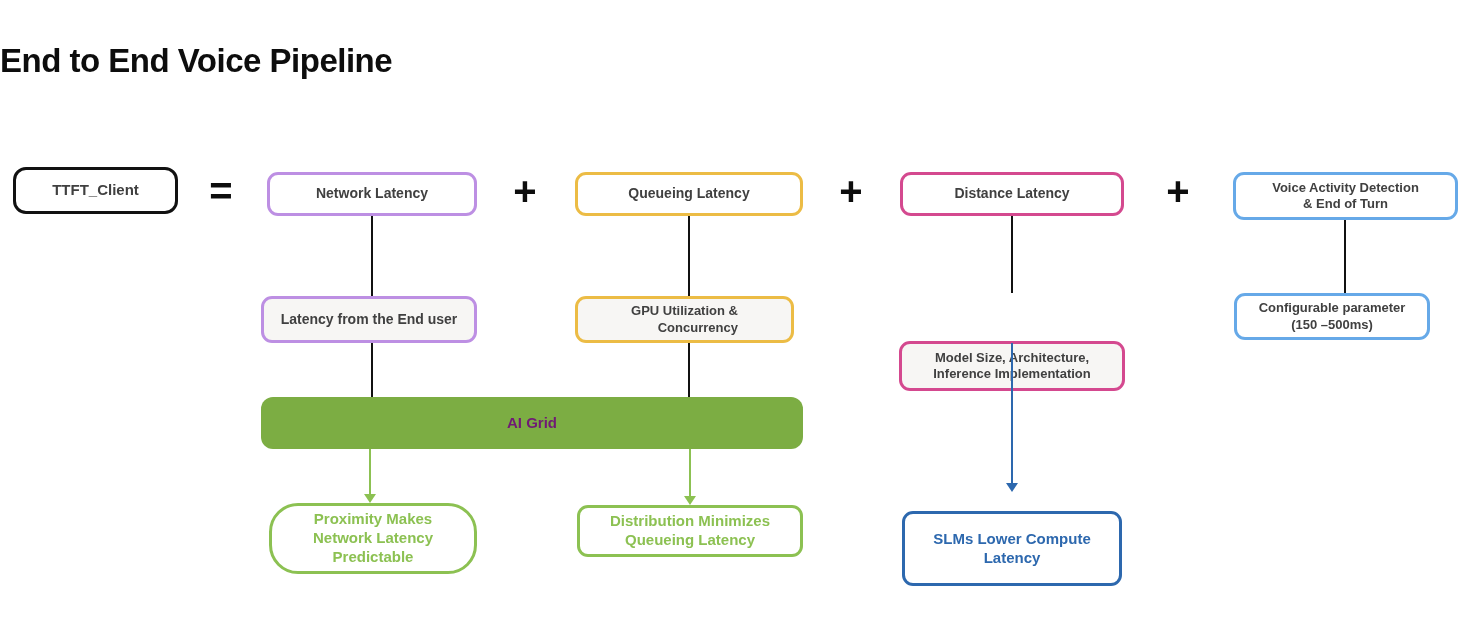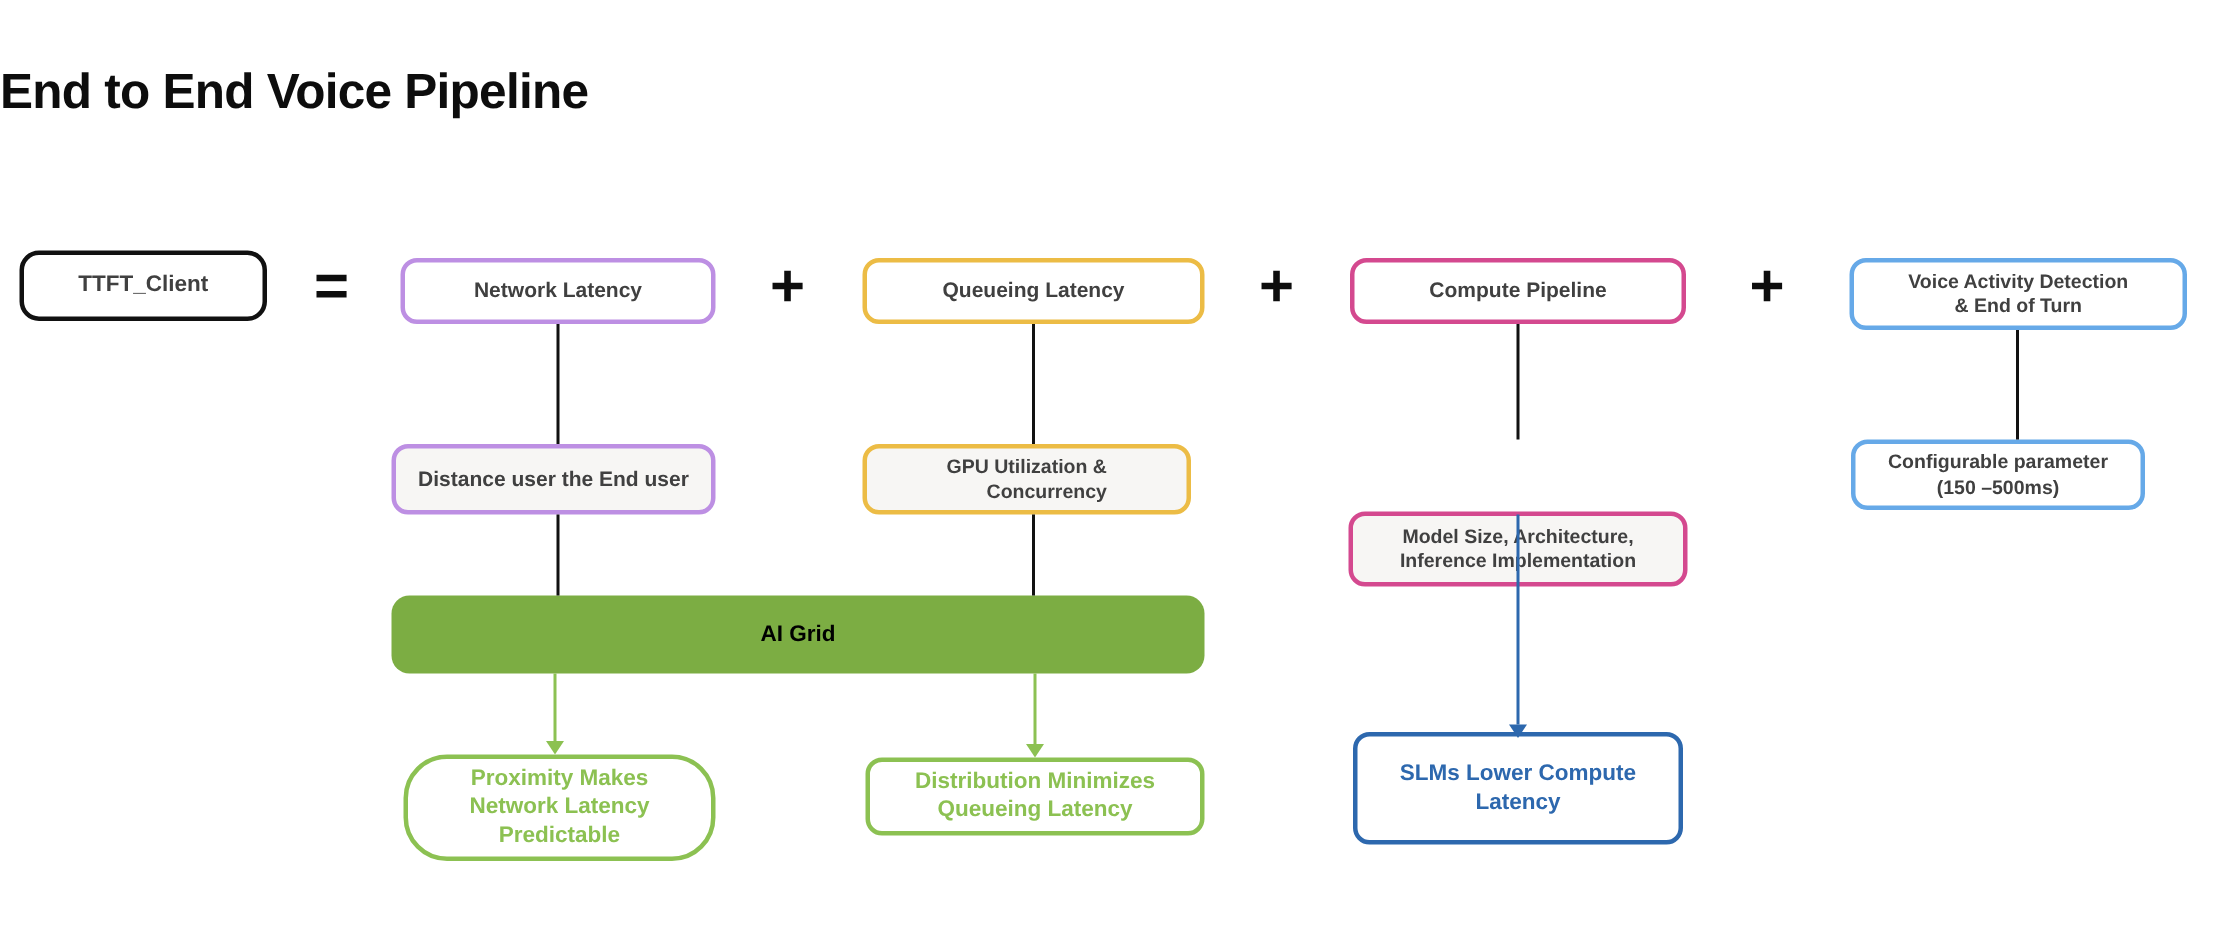--- a/index.html
+++ b/index.html
@@ -52,25 +52,25 @@
   #op-p2{left:826px; top:168px;}
   #com{left:900px; top:172px; width:224px; height:44px; font-size:14px;}
   #op-p3{left:1153px; top:168px;}
   #vad{left:1233px; top:172px; width:225px; height:48px; font-size:13px;}
   #dist{left:261px; top:296px; width:216px; height:47px; font-size:14px;}
   #gpu{left:575px; top:296px; width:219px; height:47px; font-size:13px;text-align:right;}
   #model{left:899px; top:293px; width:226px; height:50px; font-size:13px;margin-top:48px;}
   #config{left:1234px; top:293px; width:196px; height:47px; font-size:13px;}
   #grid{
     left:261px; top:397px; width:542px; height:52px; background:var(--green);
-    border:none; color:#000000; font-size:15px; border-radius:12px;
+    border:none; color:#701a75; font-size:15px; border-radius:12px;
   }
   #prox{left:269px; top:503px; width:208px; height:71px; font-size:15px;border-radius:29px;}
   #distr{left:577px; top:505px; width:226px; height:52px; font-size:15px;}
-  #slms{left:902px; top:488px; width:220px; height:75px; font-size:15px;}
+  #slms{left:902px; top:511px; width:220px; height:75px; font-size:15px;}
 
   #l-net-dist{left:371px; top:216px; height:80px;}
   #l-dist-grid{left:371px; top:343px; height:54px;}
   #l-que-gpu{left:688px; top:216px; height:80px;}
   #l-gpu-grid{left:688px; top:343px; height:54px;}
   #l-com-model{left:1011px; top:216px; height:77px;}
   #l-vad-config{left:1344px; top:220px; height:73px;}
   #a-grid-prox{left:369px; top:449px; height:45px;}
   #ah-grid-prox{left:364px; top:494px;}
   #a-grid-distr{left:689px; top:449px; height:47px;}
@@ -92,30 +92,30 @@
       <div>Network Latency</div>
     </div>
   <div class="op" id="op-p1">+</div>
 
   <div class="box b-yellow" id="que">
       <div>Queueing Latency</div>
     </div>
   <div class="op" id="op-p2">+</div>
 
   <div class="box b-pink" id="com">
-      <div>Compute Pipeline</div>
+      <div>Distance Latency</div>
     </div>
   <div class="op" id="op-p3">+</div>
 
   <div class="box b-lightblue" id="vad">
       <div>Voice Activity Detection<br>&amp; End of Turn</div>
     </div>
 
   <div class="box b-purple panel" id="dist">
-      <div>Distance user the End user</div>
+      <div>Latency from the End user</div>
     </div>
   <div class="box b-yellow panel" id="gpu">
       <div>GPU Utilization &amp;<br>Concurrency</div>
     </div>
   <div class="box b-pink panel" id="model">
       <div>Model Size, Architecture,<br>Inference Implementation</div>
     </div>
   <div class="box b-lightblue" id="config">
       <div>Configurable parameter<br>(150 –500ms)</div>
     </div>

